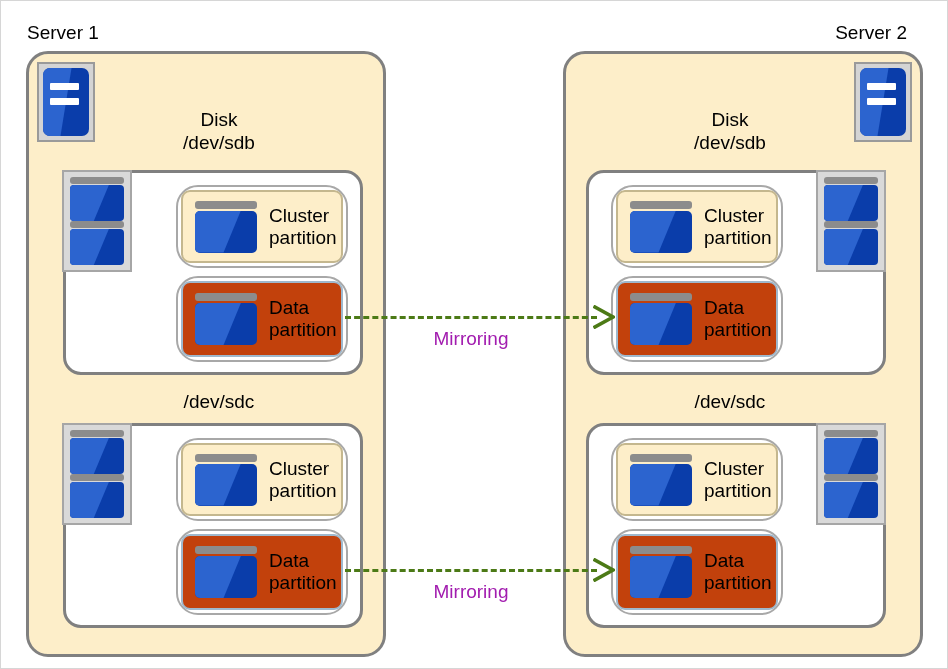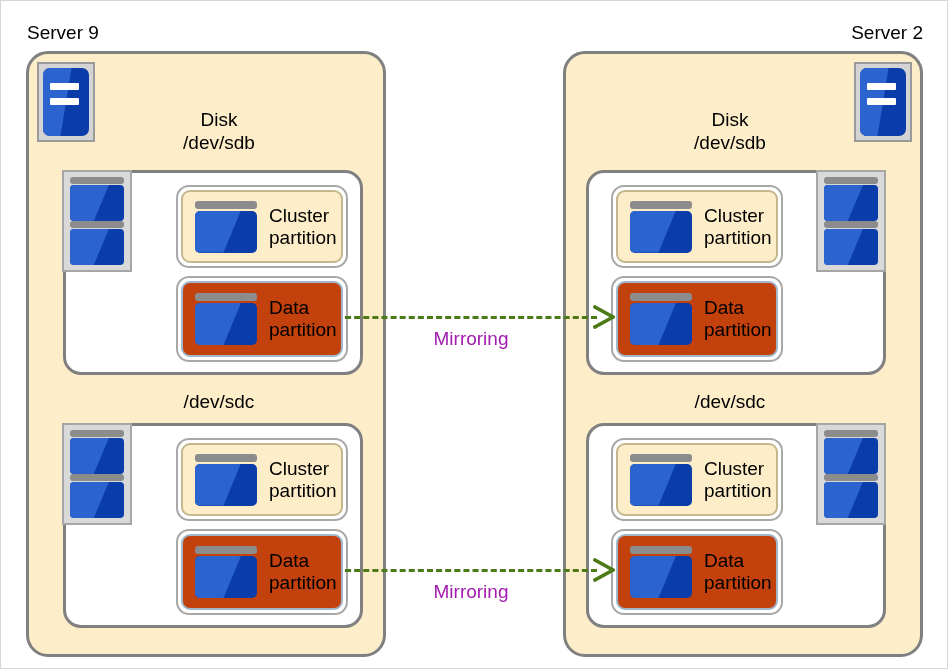--- a/index.html
+++ b/index.html
@@ -18,21 +18,21 @@
 
   
   .server-label{
     position:absolute;
     font-size:19px;
     color:#000;
     white-space:nowrap;
     line-height:1;
   }
   #server1-label{left:26px;top:22px;}
-  #server2-label{right:24px;top:22px;}
+  #server2-label{right:40px;top:22px;}
 
   
   .server-box{
     position:absolute;
     background:#fdeec9;
     border:3px solid #808080;
     border-radius:22px;
     box-sizing:border-box;
     padding-left:8px;
   }
@@ -104,21 +104,21 @@
     content:"";position:absolute;left:0;top:0;width:100%;height:100%;
     background:#2c64cf;
     clip-path:polygon(0 0,72% 0,44% 100%,0 100%);
   }
   .disk-icon .pglyph .body{height:36px;}
 
   
   .partition{
     position:absolute;
     border:2px solid #a8a8a8;
-    border-radius:13px;
+    border-radius:22px;
     box-sizing:border-box;
     padding:3px;
     background:#bdbdbd00;
   }
   .partition .inner{
     width:100%;height:100%;
     border:2px solid #b9ae8a;
     border-radius:9px;
     box-sizing:border-box;
     display:flex;align-items:center;
@@ -160,21 +160,21 @@
   .mirror-label{
     position:absolute;font-size:19px;color:#a21caf;
     white-space:nowrap;text-align:center;
   }
 </style>
 </head>
 <body>
 
 <div id="canvas">
 
-  <div class="server-label" id="server1-label">Server 9</div>
+  <div class="server-label" id="server1-label">Server 1</div>
 
   <div class="server-box" id="server1-box">
 
     <div class="server-icon" id="server1-icon">
       <div class="chassis">
         <div class="bar b1"></div>
         <div class="bar b2"></div>
       </div>
     </div>
 

